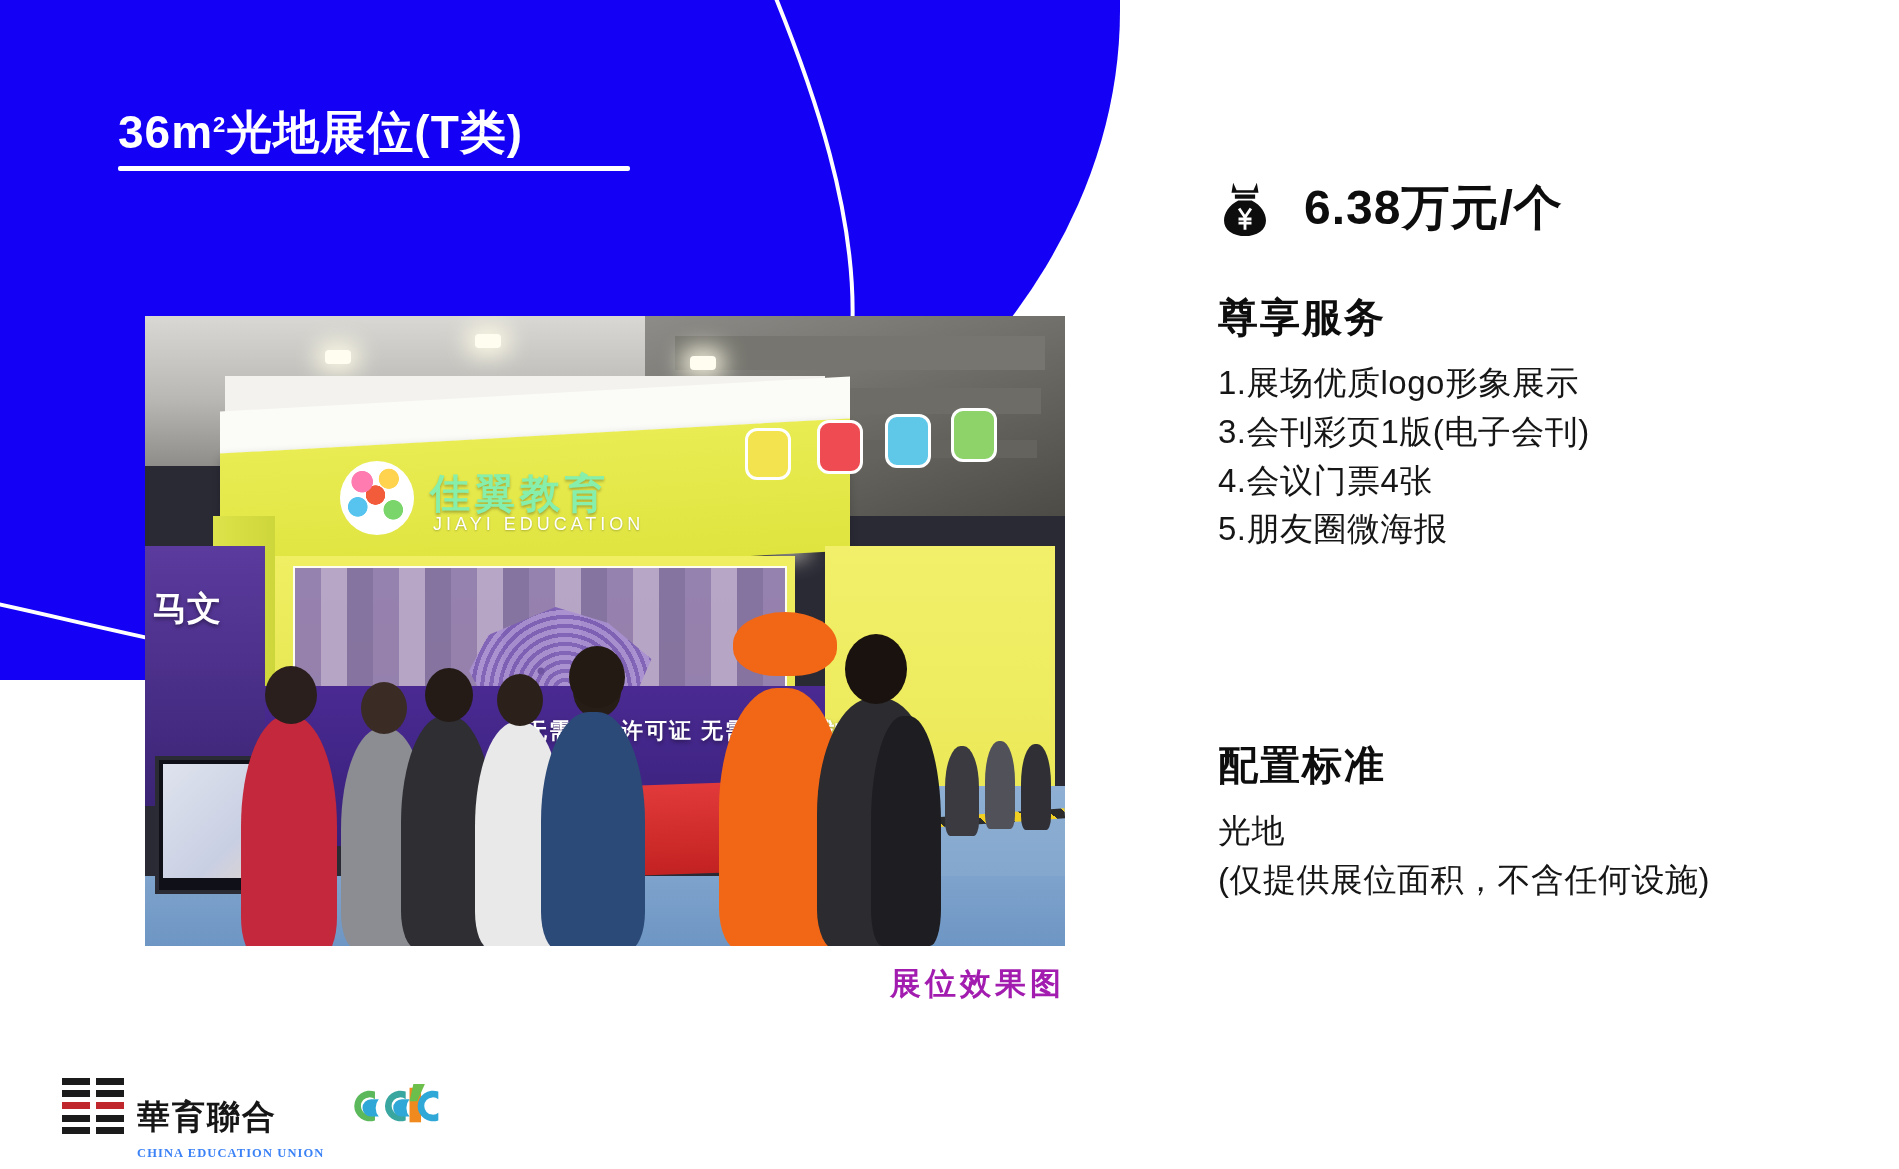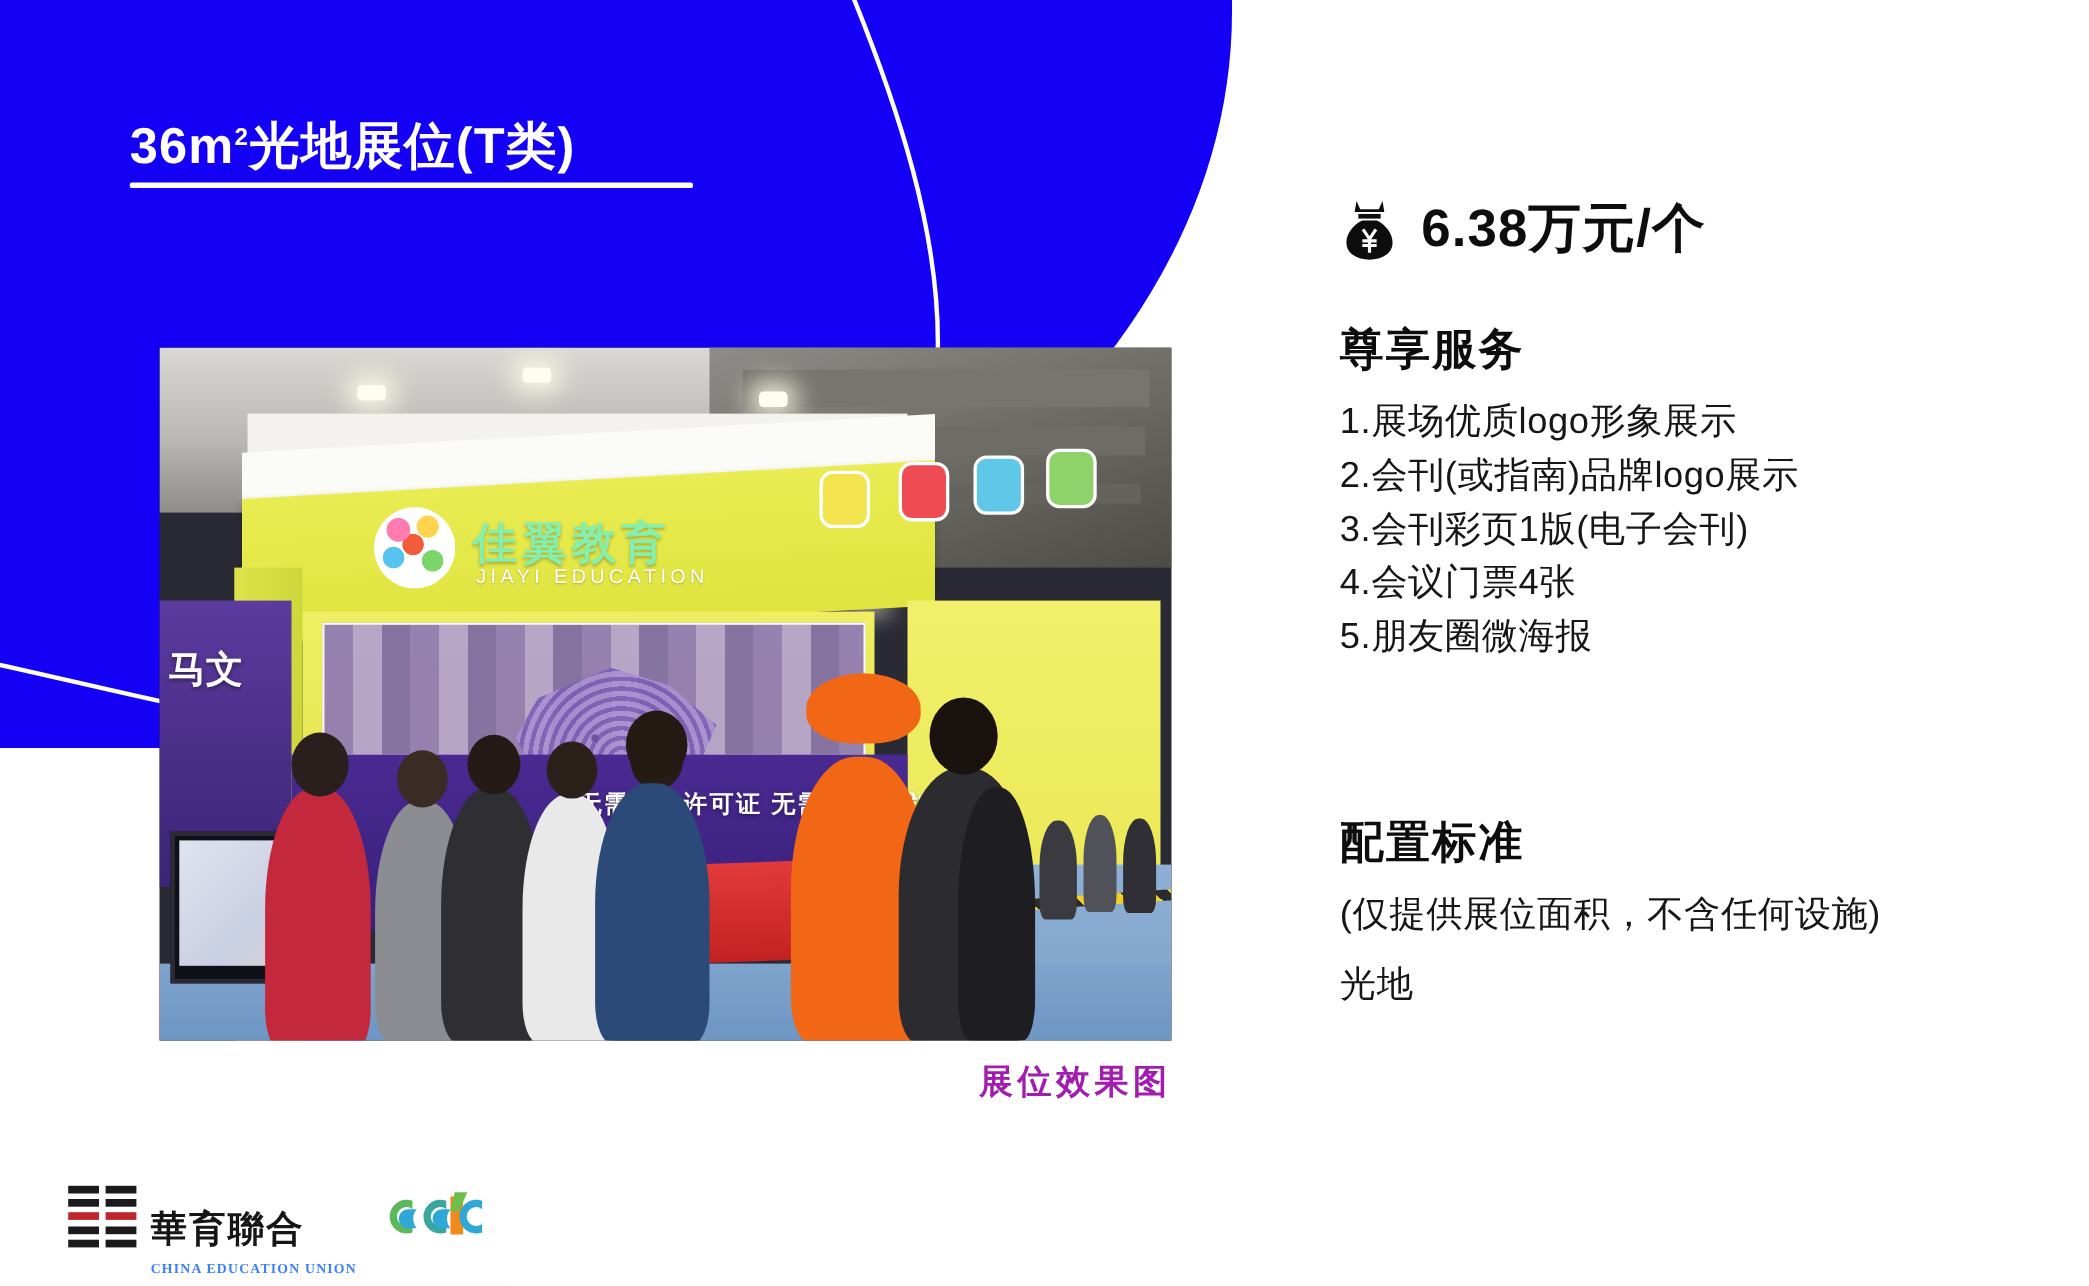--- a/index.html
+++ b/index.html
@@ -128,21 +128,21 @@
     background:linear-gradient(180deg,#7ea3cc 0%,#6e96c4 100%);}
   .floor-right{left:680px;top:470px;width:240px;height:160px;
     background:linear-gradient(180deg,#8fb0d4 0%,#7ba0c9 100%);}
   .tape{left:700px;top:500px;width:220px;height:10px;
     background:repeating-linear-gradient(45deg,#f2d021 0 10px,#2b2b2b 10px 20px);
     transform:rotate(-4deg);}
 
   .person{position:absolute;border-radius:46% 46% 16% 16%;}
   .head{position:absolute;border-radius:50%;}
   .cap-orange{position:absolute;background:#f26716;border-radius:50% 50% 42% 42%;}
-  .price-row{position:absolute;left:1218px;top:176px;display:flex;align-items:center;gap:20px;z-index:7;}
+  .price-row{position:absolute;left:1218px;top:176px;display:flex;align-items:center;gap:32px;z-index:7;}
   .price-text{font-size:48px;font-weight:800;color:#0d0d0d;letter-spacing:1px;white-space:nowrap;}
   .bag-icon{width:54px;height:58px;flex:0 0 auto;}
 
   .sec{position:absolute;z-index:7;}
   .sec-head{font-size:40px;font-weight:700;color:#0d0d0d;letter-spacing:2px;}
   .sec-list{margin:14px 0 0 0;padding:0;list-style:none;}
   .sec-list li{font-size:33px;color:#161616;line-height:1.48;letter-spacing:0.5px;white-space:nowrap;}
   .sec-body{font-size:33px;color:#161616;line-height:1.48;letter-spacing:0.5px;white-space:nowrap;}
 
   #svc{left:1218px;top:290px;}
@@ -251,32 +251,31 @@
       <path d="M24 25 C 6 34, 2 54, 14 62 C 24 69, 40 69, 50 62 C 62 54, 58 34, 40 25 Z" fill="#0d0d0d"></path>
       <path d="M26 36 L32 45 L38 36 M26 47 H38 M26 52 H38 M32 45 V58" stroke="#ffffff" stroke-width="3.4" fill="none" stroke-linecap="square"></path>
     </svg>
     <div class="price-text">6.38万元/个</div>
   </div>
 
   <div class="sec" id="svc">
     <div class="sec-head">尊享服务</div>
     <ul class="sec-list">
       <li>1.展场优质logo形象展示</li>
-      <li>2.会刊(或指南)品牌logo展示</li>
       <li>3.会刊彩页1版(电子会刊)</li>
       <li>4.会议门票4张</li>
       <li>5.朋友圈微海报</li>
     </ul>
   </div>
 
   <div class="sec" id="cfg">
     <div class="sec-head">配置标准</div>
     <div class="sec-list">
+      <div class="sec-body" style="margin-top:14px;">光地</div>
       <div class="sec-body">(仅提供展位面积，不含任何设施)</div>
-      <div class="sec-body" style="margin-top:14px;">光地</div>
     </div>
   </div>
 
   <div class="footer">
     <div class="logo-ceu">
       <div class="trigram">
         <div class="tg-row">
             <div class="tg-seg"></div>
             <div class="tg-seg"></div>
           </div>

